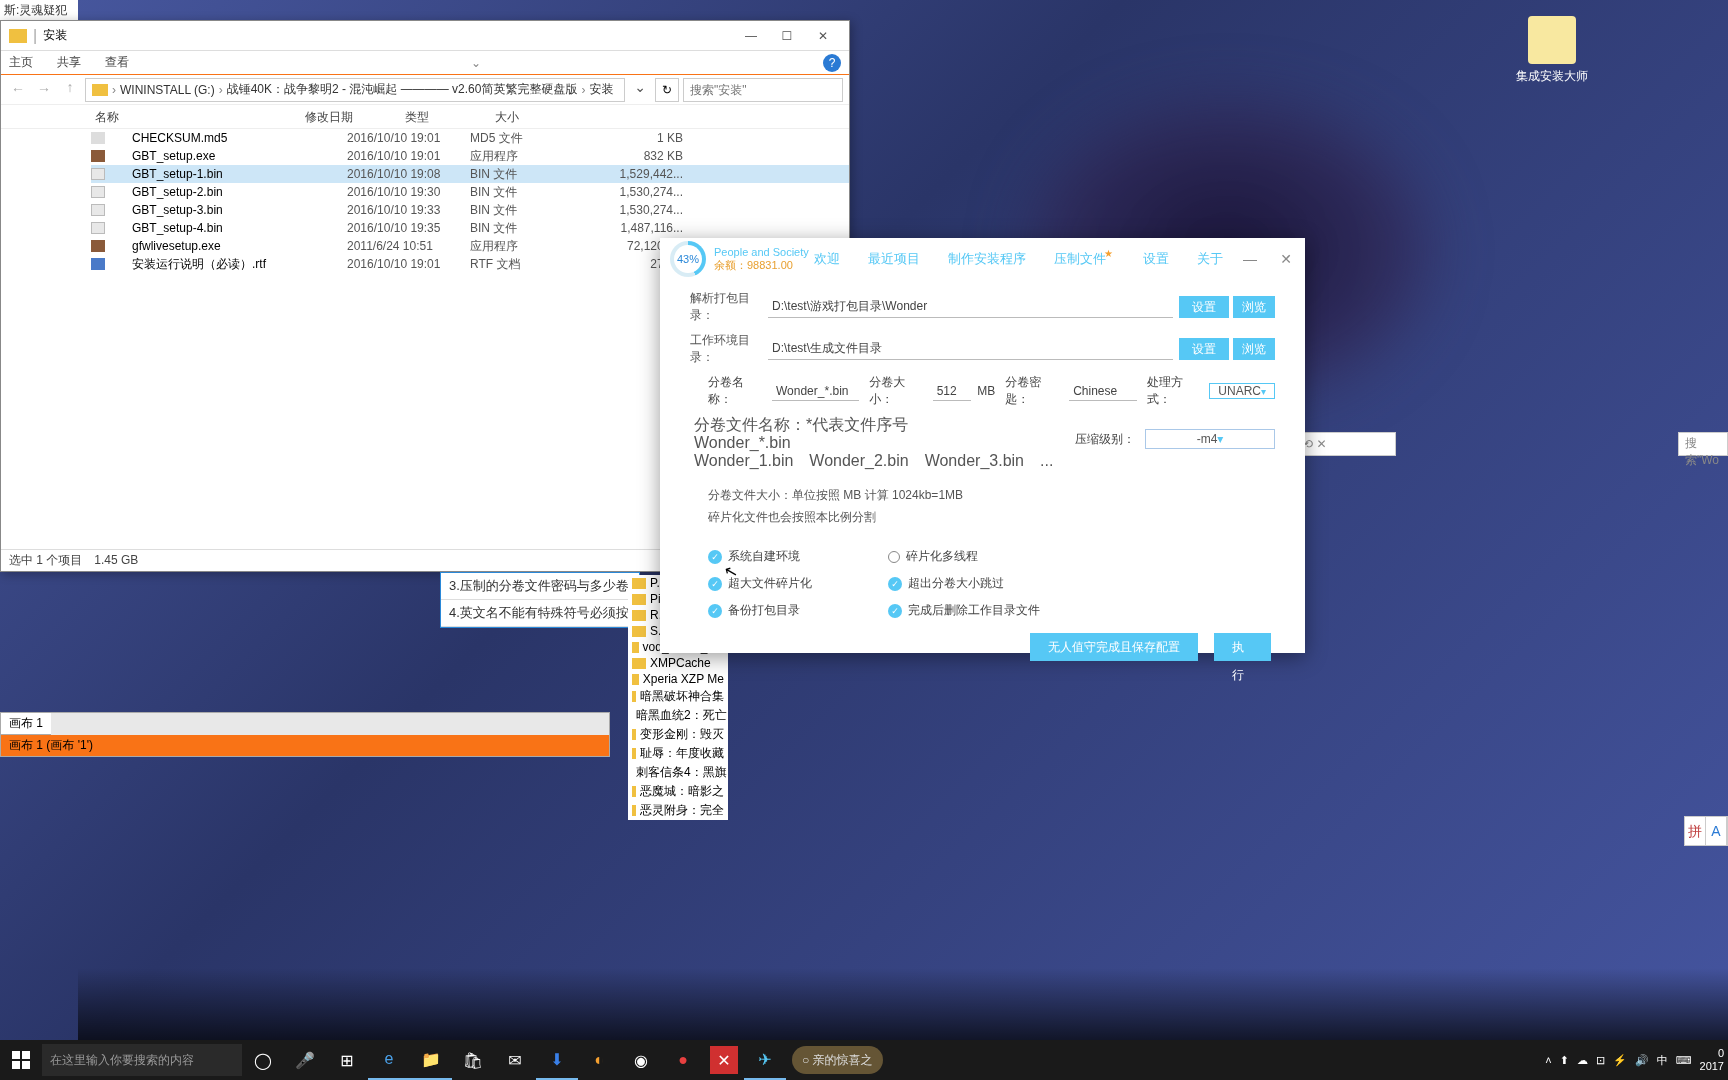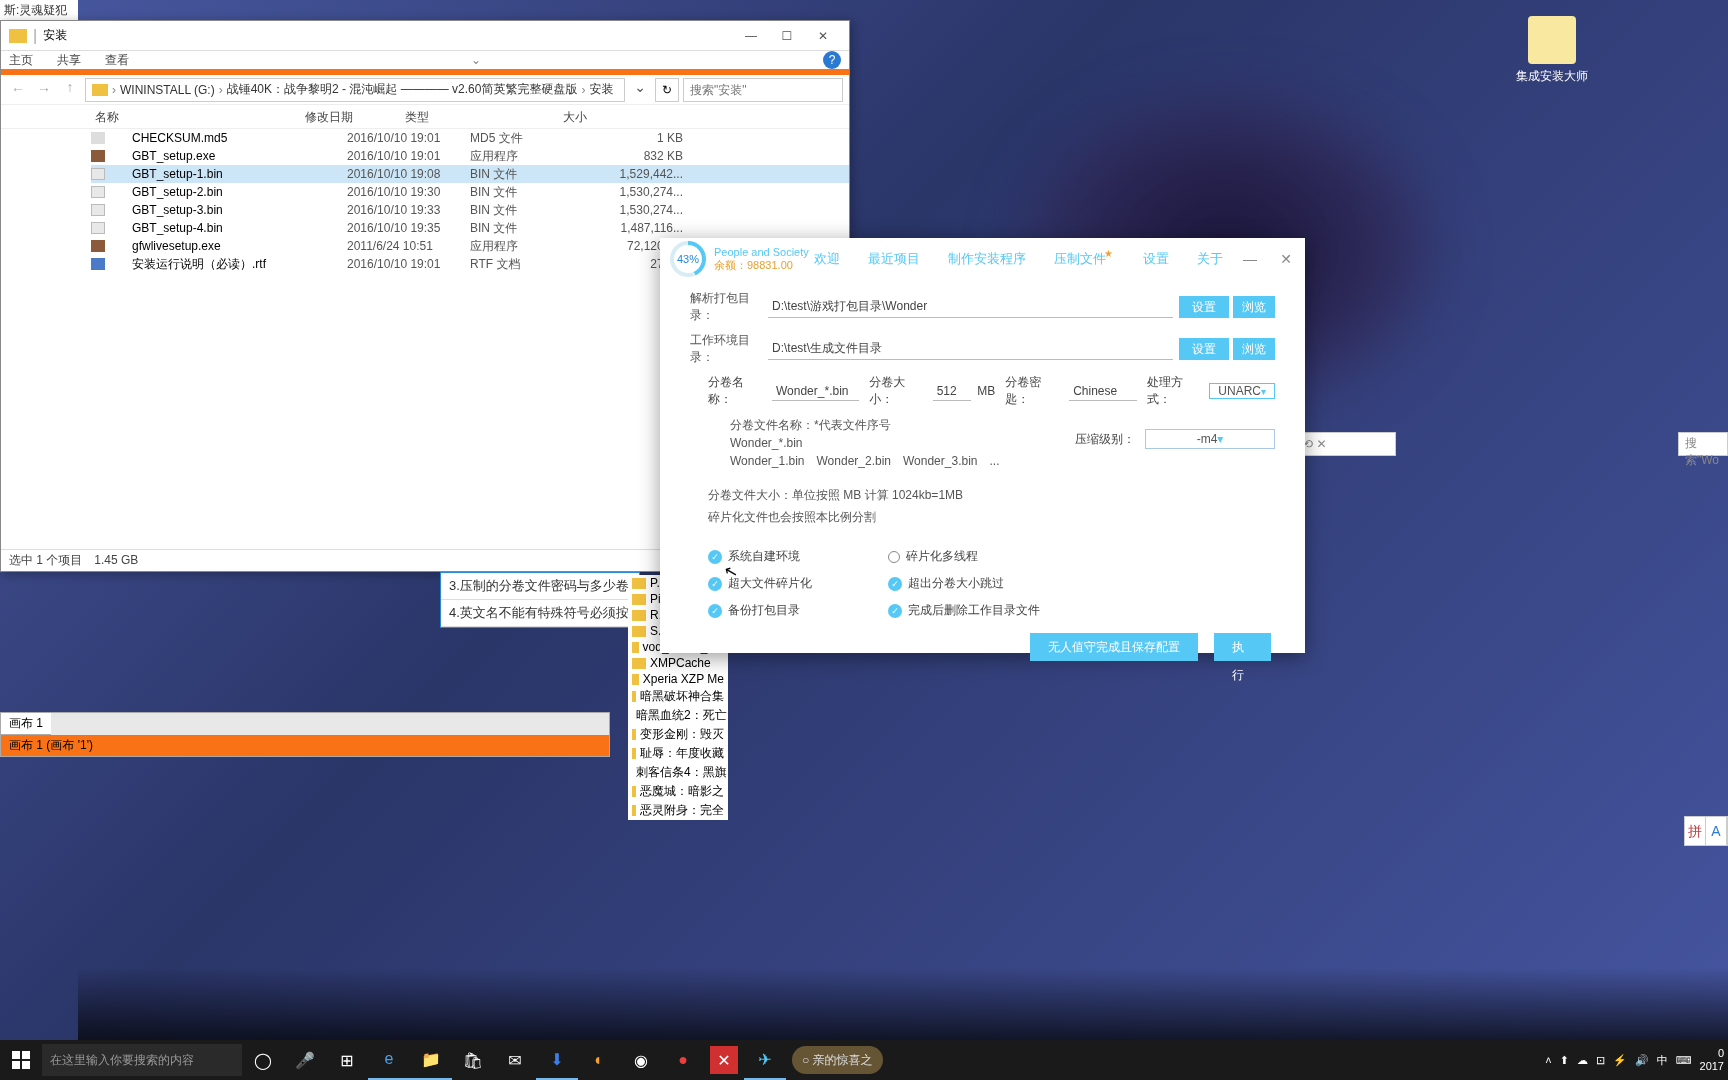--- a/index.html
+++ b/index.html
@@ -14,36 +14,36 @@
 
 .left-panel { position: absolute; left: 0; top: 0; width: 78px; height: 560px; background: #fff; font-size: 12px; overflow: hidden; }
 .left-panel .li { padding: 2px 4px; white-space: nowrap; color: #333; }
 
 
 .explorer { position: absolute; left: 0; top: 20px; width: 850px; height: 552px; background: #fff; border: 1px solid #888; box-shadow: 2px 2px 10px rgba(0,0,0,0.3); }
 .titlebar { height: 30px; background: #fff; display: flex; align-items: center; padding: 0 8px; border-bottom: 1px solid #ddd; }
 .titlebar .folder-ico { width: 18px; height: 14px; background: #f0c040; margin-right: 6px; }
 .titlebar .title { font-size: 12px; flex: 1; }
 .titlebar .wbtn { width: 36px; height: 20px; text-align: center; line-height: 20px; font-size: 12px; color: #555; }
-.ribbon { height: 24px; display: flex; align-items: center; padding: 0 8px; font-size: 12px; border-bottom: 6px solid #f97316; }
+.ribbon { height: 24px; display: flex; align-items: center; padding: 0 8px; font-size: 12px; border-bottom: 1px solid #f97316; }
 .ribbon span { margin-right: 24px; color: #444; }
 .ribbon .help { margin-left: auto; width: 18px; height: 18px; border-radius: 50%; background: #2a7ad4; color: #fff; text-align: center; line-height: 18px; font-size: 12px; }
 .addr-row { height: 30px; display: flex; align-items: center; padding: 2px 6px; gap: 4px; border-bottom: 1px solid #eee; }
 .addr-row .navbtn { width: 22px; height: 22px; color: #aaa; text-align: center; font-size: 14px; }
 .addr-row .crumbs { flex: 1; border: 1px solid #ccc; height: 24px; display: flex; align-items: center; font-size: 12px; padding: 0 6px; gap: 4px; overflow: hidden; white-space: nowrap; }
 .addr-row .crumbs .fico { width: 16px; height: 12px; background: #f0c040; }
 .addr-row .crumbs span { color: #333; }
 .addr-row .crumbs .sep { color: #888; }
 .addr-row .refresh { width: 24px; height: 24px; border: 1px solid #ccc; text-align: center; line-height: 22px; font-size: 12px; }
 .addr-row .search { width: 160px; height: 24px; border: 1px solid #ccc; font-size: 12px; padding: 0 6px; color: #888; }
 .file-header { height: 24px; display: flex; font-size: 12px; color: #444; padding-left: 90px; border-bottom: 1px solid #eee; }
 .file-header .col-name { width: 210px; padding: 4px; }
 .file-header .col-date { width: 100px; padding: 4px; }
 .file-header .col-type { width: 90px; padding: 4px; }
-.file-header .col-size { width: 100px; padding: 4px; text-align: right; }
+.file-header .col-size { width: 100px; padding: 4px; }
 .file-body { padding-left: 90px; }
 .file-row { height: 18px; display: flex; font-size: 12px; align-items: center; gap: 23px; }
 .file-row.selected { background: #cde6f7; }
 .file-row .fico { width: 14px; height: 12px; margin-right: 4px; }
 .file-row .fico.doc { background: #ddd; }
 .file-row .fico.exe { background: #8a5a3a; }
 .file-row .fico.bin { background: #e8e8e8; border: 1px solid #bbb; }
 .file-row .fico.rtf { background: #4a7ac8; }
 .file-row .fn { width: 192px; }
 .file-row .fd { width: 100px; color: #555; }
@@ -88,21 +88,21 @@
 .form-row .lbl { width: 78px; color: #555; font-size: 12px; }
 .form-row .inp { flex: 1; border-bottom: 1px solid #bbb; padding: 2px 4px; font-size: 12px; min-width: 0; }
 .form-row .btn-set { width: 50px; height: 22px; background: #56c8f5; color: #fff; font-size: 12px; text-align: center; line-height: 22px; margin-left: 6px; }
 .form-row .btn-browse { width: 42px; height: 22px; background: #56c8f5; color: #fff; font-size: 12px; text-align: center; line-height: 22px; margin-left: 4px; }
 .form-row3 { display: flex; align-items: center; gap: 10px; margin-bottom: 8px; font-size: 12px; padding-left: 18px; justify-content: space-between; }
 .form-row3 .grp { display: flex; align-items: center; gap: 6px; }
 .form-row3 .inp2 { border-bottom: 1px solid #bbb; padding: 2px 4px; width: 90px; }
 .form-row3 .inp2s { border-bottom: 1px solid #bbb; padding: 2px 4px; width: 40px; }
 .form-row3 .sel { border: 1px solid #56c8f5; padding: 0 8px; width: 66px; display: flex; justify-content: space-between; align-items: center; color: #555; }
 .form-row3 .sel .arr { color: #56c8f5; font-size: 10px; }
-.info-block { padding-left: 4px; font-size: 12px; color: #555; line-height: 18px; margin-bottom: 10px; margin-left: 36px; }
+.info-block { padding-left: 4px; font-size: 16px; color: #555; line-height: 18px; margin-bottom: 10px; }
 .compress-row { display: flex; align-items: center; justify-content: flex-end; gap: 10px; font-size: 12px; margin-bottom: 18px; }
 .compress-row .sel-wide { border: 1px solid #aac8e8; padding: 2px 8px; width: 130px; display: flex; justify-content: center; color: #555; }
 .note-block { font-size: 12px; color: #555; line-height: 22px; margin: 4px 0 20px; padding-left: 18px; }
 .check-grid { display: grid; grid-template-columns: 140px 180px; gap: 10px 40px; padding-left: 18px; font-size: 12px; margin-bottom: 14px; }
 .chk { display: flex; align-items: center; gap: 6px; }
 .chk .dot { width: 14px; height: 14px; border-radius: 50%; background: #56c8f5; color: #fff; font-size: 9px; text-align: center; line-height: 14px; }
 .chk .circ { width: 12px; height: 12px; border-radius: 50%; border: 1px solid #888; }
 .action-row { display: flex; justify-content: flex-end; gap: 16px; padding-right: 4px; }
 .action-row .btn-big { height: 28px; padding: 0 18px; background: #56c8f5; color: #fff; font-size: 12px; line-height: 28px; }
 

